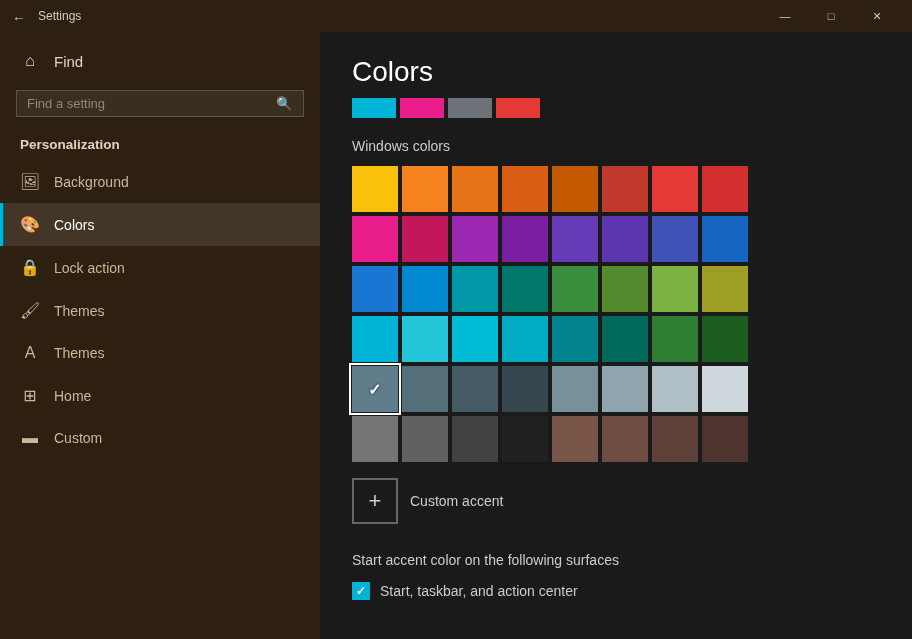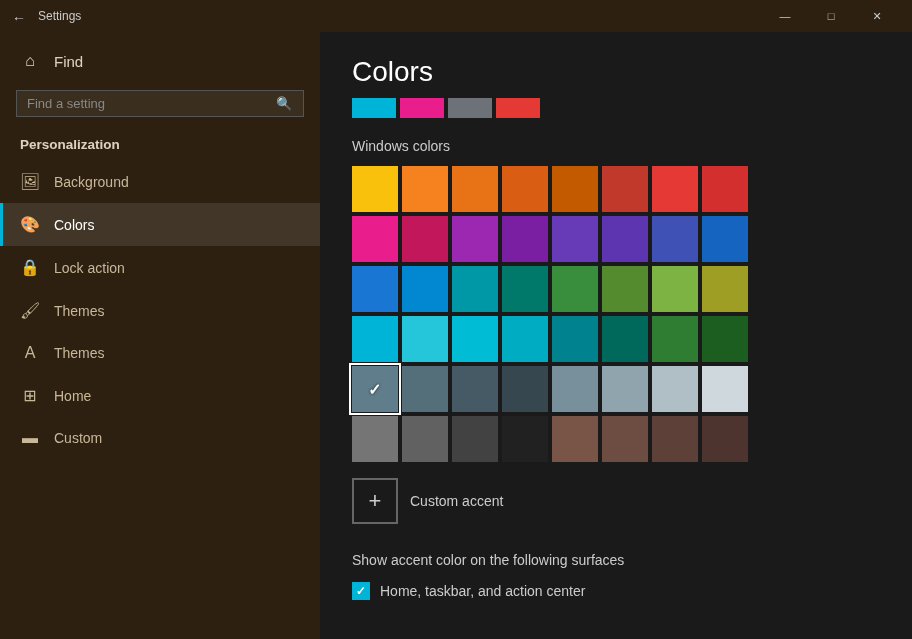--- a/index.html
+++ b/index.html
@@ -334,24 +334,24 @@
         <div class="color-cell" style="background: rgb(33, 33, 33);"></div>
         <div class="color-cell" style="background: rgb(121, 85, 72);"></div>
         <div class="color-cell" style="background: rgb(109, 76, 65);"></div>
         <div class="color-cell" style="background: rgb(93, 64, 55);"></div>
         <div class="color-cell" style="background: rgb(78, 52, 46);"></div>
       </div>
     <div class="custom-color-btn">
       <div class="plus-box">+</div>
       <span class="custom-label">Custom accent</span>
     </div>
-    <div class="show-accent-title">Show accent color on the following surfaces</div>
+    <div class="show-accent-title">Start accent color on the following surfaces</div>
     <div id="checkboxes">
         <div class="checkbox-row">
     <div class="checkbox-custom">
             <span class="check">✓</span>
           </div>
-    <span class="checkbox-label">Home, taskbar, and action center</span>
+    <span class="checkbox-label">Start, taskbar, and action center</span>
   </div>
       </div>
   </div>
 
 </div>
 
 </body></html>

